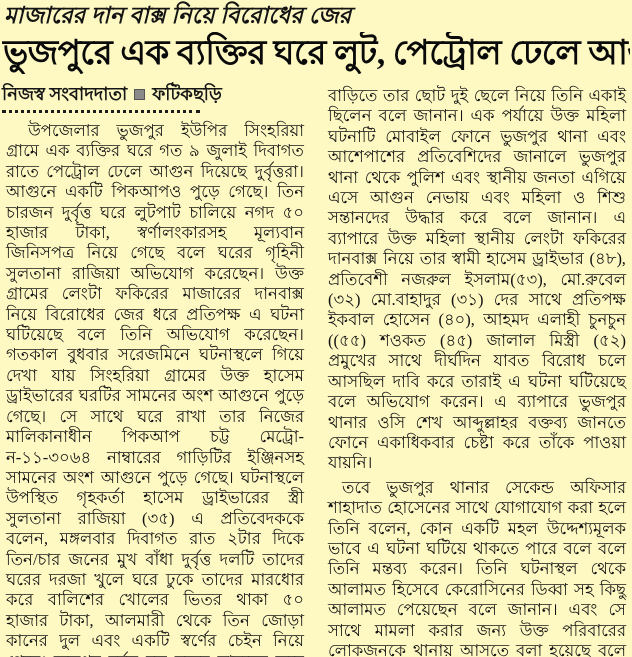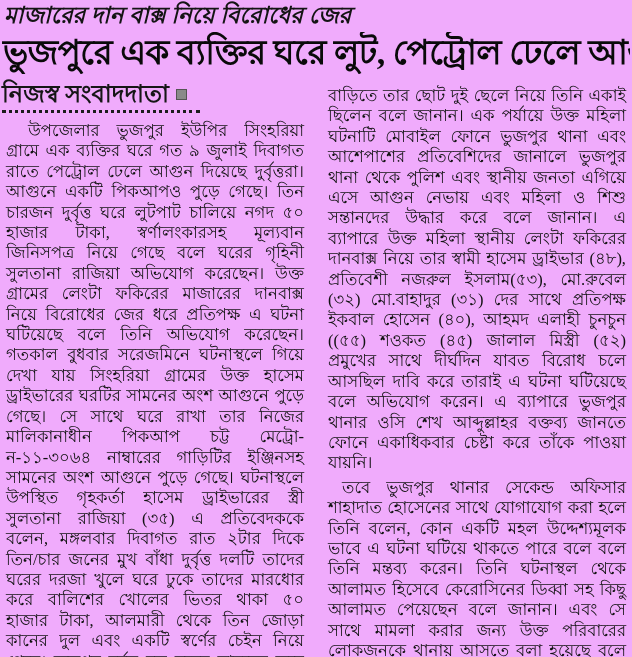--- a/index.html
+++ b/index.html
@@ -5,21 +5,21 @@
   html, body {
     margin: 0;
     padding: 0;
     background: #ffffff;
   }
   .page {
     position: relative;
     width: 632px;
     height: 657px;
     margin: 0 auto;
-    background: #f0abfc;
+    background: #fef9c3;
     color: #121212;
     font-family: "Liberation Serif", "DejaVu Serif", serif;
     overflow: hidden;
     box-sizing: border-box;
     padding: 2px 2px 0 2px;
   }
   .kicker {
     font-size: 23px;
     line-height: 28px;
     font-style: italic;
@@ -42,21 +42,21 @@
   .columns {
     display: flex;
     gap: 16px;
     align-items: flex-start;
   }
   .column {
     width: 306px;
     box-sizing: border-box;
   }
   .byline {
-    font-size: 24px;
+    font-size: 18px;
     line-height: 24px;
     font-weight: 700;
     color: #161616;
     display: flex;
     align-items: center;
     gap: 7px;
     margin-bottom: 4px;
     white-space: nowrap;
   }
   .byline-square {
@@ -95,20 +95,21 @@
   <div class="kicker">মাজারের দান বাক্স নিয়ে বিরোধের জের</div>
 
   <h1 class="headline">ভুজপুরে এক ব্যক্তির ঘরে লুট, পেট্রোল ঢেলে আগুন</h1>
 
   <div class="columns">
 
     <div class="column">
       <div class="byline">
         <span>নিজস্ব সংবাদদাতা</span>
         <span class="byline-square" style="background: rgb(138, 138, 138);"></span>
+        <span>ফটিকছড়ি</span>
       </div>
       <div class="dotted-rule"></div>
       <div class="bodytext">
         <p class="indent-lg">উপজেলার ভুজপুর ইউপির সিংহরিয়া গ্রামে এক ব্যক্তির ঘরে গত ৯ জুলাই দিবাগত রাতে পেট্রোল ঢেলে আগুন দিয়েছে দুর্বৃত্তরা। আগুনে একটি পিকআপও পুড়ে গেছে। তিন চারজন দুর্বৃত্ত ঘরে লুটপাট চালিয়ে নগদ ৫০ হাজার টাকা, স্বর্ণালংকারসহ মূল্যবান জিনিসপত্র নিয়ে গেছে বলে ঘরের গৃহিনী সুলতানা রাজিয়া অভিযোগ করেছেন। উক্ত গ্রামের লেংটা ফকিরের মাজারের দানবাক্স নিয়ে বিরোধের জের ধরে প্রতিপক্ষ এ ঘটনা ঘটিয়েছে বলে তিনি অভিযোগ করেছেন। গতকাল বুধবার সরেজমিনে ঘটনাস্থলে গিয়ে দেখা যায় সিংহরিয়া গ্রামের উক্ত হাসেম ড্রাইভারের ঘরটির সামনের অংশ আগুনে পুড়ে গেছে। সে সাথে ঘরে রাখা তার নিজের মালিকানাধীন পিকআপ চট্ট মেট্রো-ন-১১-৩০৬৪ নাম্বারের গাড়িটির ইঞ্জিনসহ সামনের অংশ আগুনে পুড়ে গেছে। ঘটনাস্থলে উপস্থিত গৃহকর্তা হাসেম ড্রাইভারের স্ত্রী সুলতানা রাজিয়া (৩৫) এ প্রতিবেদককে বলেন, মঙ্গলবার দিবাগত রাত ২টার দিকে তিন/চার জনের মুখ বাঁধা দুর্বৃত্ত দলটি তাদের ঘরের দরজা খুলে ঘরে ঢুকে তাদের মারধোর করে বালিশের খোলের ভিতর থাকা ৫০ হাজার টাকা, আলমারী থেকে তিন জোড়া কানের দুল এবং একটি স্বর্ণের চেইন নিয়ে গেছে। অতপর দুর্বৃত্ত দল ঘরের সামনের রুমে থাকা পিক আপটিতে পেট্রোল ঢেলে আগুন ধরিয়ে দিয়ে যায় বলে জানান। এ সময়</p>
       </div>
     </div>
 
     <div class="column">
       <div class="bodytext">
         <p>বাড়িতে তার ছোট দুই ছেলে নিয়ে তিনি একাই ছিলেন বলে জানান। এক পর্যায়ে উক্ত মহিলা ঘটনাটি মোবাইল ফোনে ভুজপুর থানা এবং আশেপাশের প্রতিবেশিদের জানালে ভুজপুর থানা থেকে পুলিশ এবং স্থানীয় জনতা এগিয়ে এসে আগুন  নেভায় এবং মহিলা ও শিশু সন্তানদের উদ্ধার করে বলে জানান। এ ব্যাপারে উক্ত মহিলা স্থানীয় লেংটা ফকিরের দানবাক্স নিয়ে তার স্বামী হাসেম ড্রাইভার (৪৮), প্রতিবেশী নজরুল ইসলাম(৫৩), মো.রুবেল (৩২) মো.বাহাদুর (৩১) দের সাথে প্রতিপক্ষ ইকবাল হোসেন (৪০), আহমদ এলাহী চুনচুন ((৫৫) শওকত (৪৫) জালাল মিস্ত্রী (৫২) প্রমুখের সাথে দীর্ঘদিন যাবত বিরোধ চলে আসছিল দাবি করে তারাই এ ঘটনা ঘটিয়েছে বলে অভিযোগ করেন। এ ব্যাপারে ভুজপুর থানার ওসি শেখ আব্দুল্লাহর বক্তব্য জানতে ফোনে একাধিকবার চেষ্টা করে তাঁকে পাওয়া যায়নি।</p>

